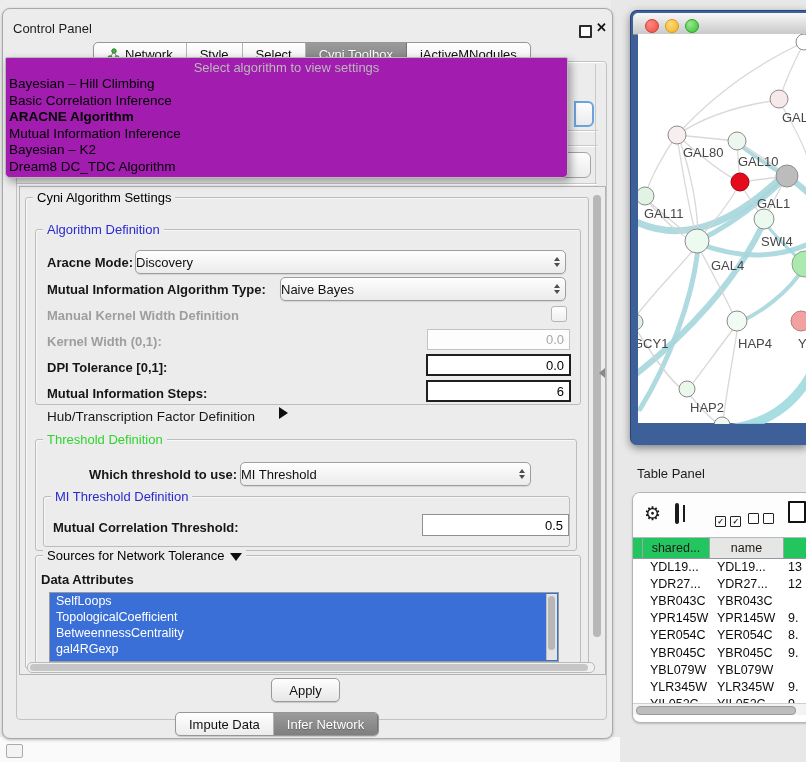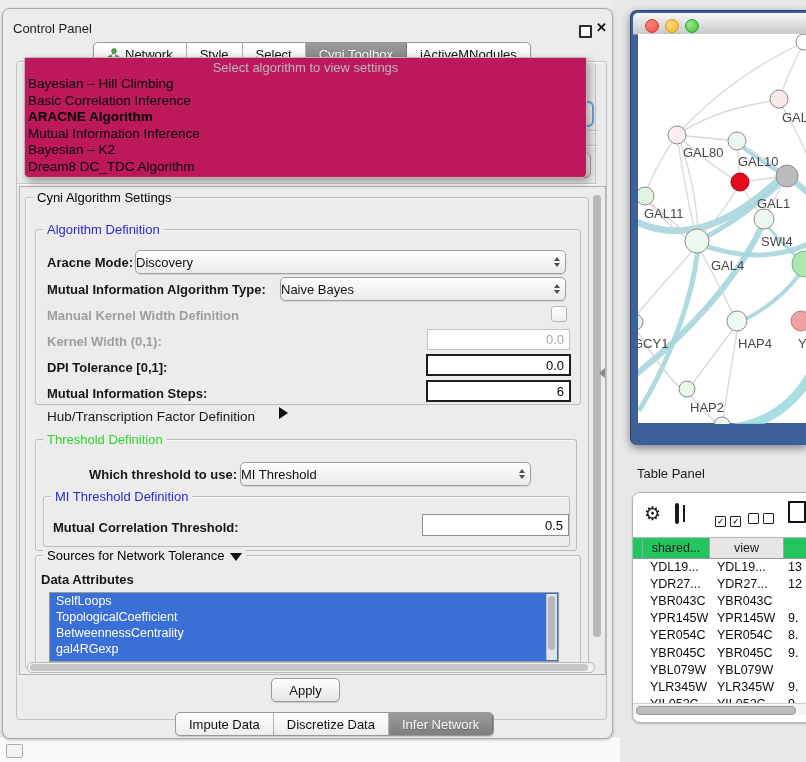--- a/index.html
+++ b/index.html
@@ -16,21 +16,21 @@
                  box-shadow:inset 0 1px 0 #fff;}
   
   .seg{display:flex;height:22px;border:1px solid #979797;border-radius:5px;overflow:hidden;
        background:linear-gradient(#ffffff,#ececec);box-shadow:0 1px 1px rgba(0,0,0,.15);}
   .seg .s{display:flex;align-items:center;justify-content:center;font-size:13px;color:#101010;
           padding:4px 13px;border-right:1px solid #b3b3b3;white-space:nowrap;text-align:right;}
   .seg .s:last-child{border-right:none;}
   .seg .s.sel{background:linear-gradient(#9b9b9b,#7f7f7f);color:#fff;text-shadow:0 1px 1px rgba(0,0,0,.3);
           border-right:1px solid #747474;}
   
-  .popup{left:24px;top:57px;width:561px;height:119px;background:#be185d;border:1px solid #b7b7b7;
+  .popup{left:5px;top:57px;width:561px;height:119px;background:#a21caf;border:1px solid #b7b7b7;
          border-radius:2px 2px 5px 5px;box-shadow:3px 4px 9px rgba(0,0,0,.35);z-index:30;}
   .p-prompt{text-align:center;color:#b9b9b9;font-size:13px;padding-top:2px;height:16px;}
   .pitem{font-size:13.5px;color:#000;line-height:16.5px;padding-left:3px;white-space:nowrap;}
   .pitem.sel{font-weight:bold;}
   
   .fs{border:1px solid #bcbcbc;border-radius:3px;box-shadow:inset 1px 1px 0 rgba(255,255,255,.65);}
   .leg{position:absolute;top:-8px;left:7px;background:#ececec;padding:0 4px;font-size:13px;white-space:nowrap;}
   .leg.blue{color:#2a2ad0;}
   .leg.green{color:#2fd42f;}
   .blab{font-size:13px;font-weight:bold;color:#161616;white-space:nowrap;}
@@ -211,23 +211,20 @@
   </div>
   <div class="abs hscroll" style="left:24px;top:653px;width:566px;">
     <div class="thumb" style="position:absolute;left:2px;top:1px;width:558px;height:7px;background:#c6c6c6;"></div>
   </div>
 
   <div class="abs btn" style="left:268px;top:669px;width:67px;height:22px;">Apply</div>
 
   <div class="abs seg" style="left:144px;top:703px;margin-left:28px;">
     <div class="s">
         <span>Impute Data</span>
-      </div>
-    <div class="s">
-        <span>Discretize Data</span>
       </div>
     <div class="s sel">
         <span>Infer Network</span>
       </div>
   </div>
 </div>
 
 <div class="abs popup">
   <div class="p-prompt">Select algorithm to view settings</div>
   <div>
@@ -318,21 +315,21 @@
   <div class="tb-toolbar">
     <span class="abs gear" style="left:11px;top:9px;">⚙</span>
     <span class="abs colico" style="left:42px;top:12px;"></span>
     <span class="abs" style="left:82px;top:17px;"><span class="cbx">✓</span> <span class="cbx">✓</span></span>
     <span class="abs" style="left:115px;top:17px;"><span class="cbx"></span> <span class="cbx"></span></span>
     <span class="abs pageico" style="left:155px;top:8px;"></span>
   </div>
   <div class="thead">
     <div class="th blue"></div>
     <div class="th blue">shared...</div>
-    <div class="th gray">view</div>
+    <div class="th gray">name</div>
     <div class="th blue"></div>
   </div>
   <div class="tbody" id="table-body">
       <div class="trow">
         <span></span>
         <span style="padding-left: 7px;">YDL19...</span>
         <span style="padding-left: 7px;">YDL19...</span>
         <span style="padding-left: 4px;">13</span>
       </div>
       <div class="trow">

